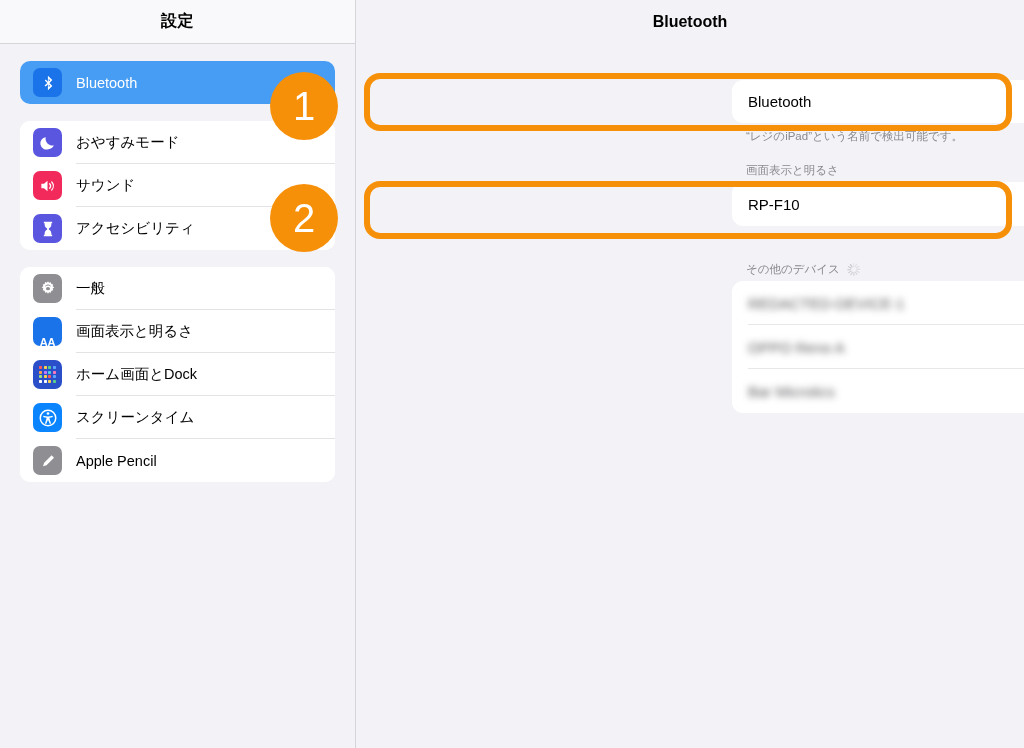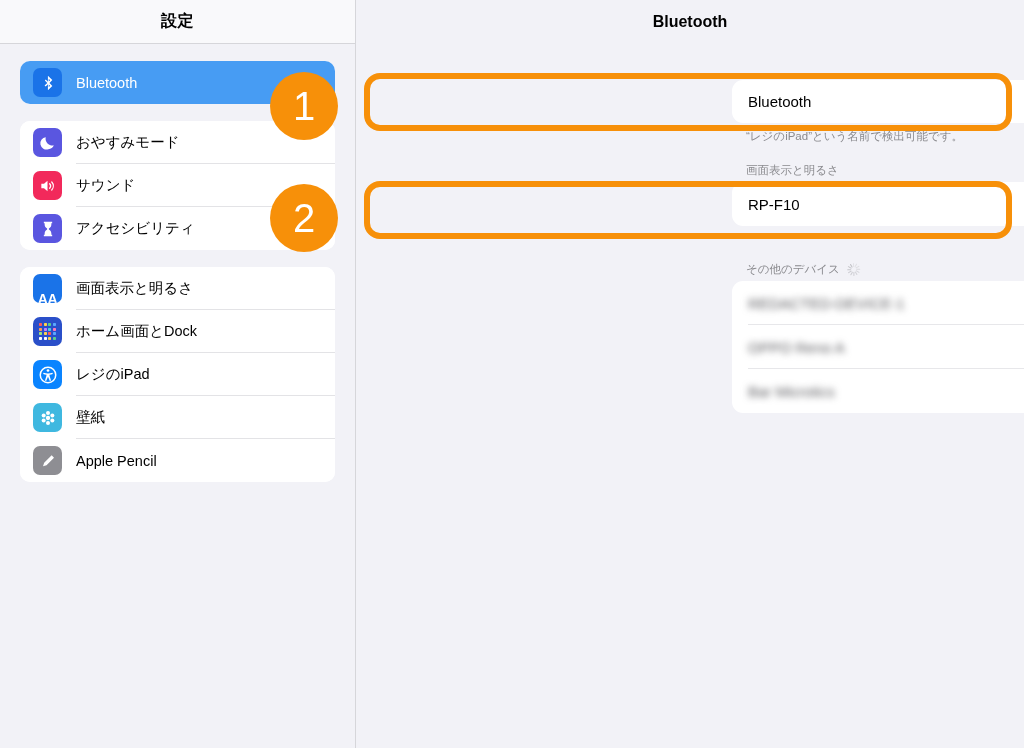--- a/index.html
+++ b/index.html
@@ -209,22 +209,32 @@
             <div class="app-icon" style="background: rgb(90, 86, 224);">
               <svg viewBox="0 0 24 24" width="20" height="20" style="display:block">
                 <path fill="#fff" d="M7 3.4h10v1.8h-1v1.6c0 2-1.3 3.6-2.9 4.6v1.2c1.6 1 2.9 2.6 2.9 4.6v1.6h1v1.8H7v-1.8h1v-1.6c0-2 1.3-3.6 2.9-4.6v-1.2C9.3 10.4 8 8.8 8 6.8V5.2H7V3.4z"></path>
               </svg>
             </div>
             <div class="row-label">アクセシビリティ</div>
           </div>
         </div>
         <div class="group">
           <div class="row">
+            <div class="app-icon" style="background: rgb(142, 142, 147);">
+              <svg viewBox="0 0 24 24" width="20" height="20" style="display:block">
+                <path fill="none" stroke="#fff" stroke-width="1.8" d="M12 8.6a3.4 3.4 0 100 6.8 3.4 3.4 0 000-6.8z"></path>
+                <path fill="#fff" d="M12 2.6l1.3 1.9 2.2-.7.5 2.3 2.3.5-.7 2.2 1.9 1.3-1.9 1.3.7 2.2-2.3.5-.5 2.3-2.2-.7L12 17.6l-1.3-1.9-2.2.7-.5-2.3-2.3-.5.7-2.2L4.5 10l1.9-1.3-.7-2.2 2.3-.5.5-2.3 2.2.7L12 2.6zm0 4a3.4 3.4 0 100 6.8 3.4 3.4 0 000-6.8z"></path>
+              </svg>
+            </div>
+            <div class="row-label">一般</div>
+            <div class="sep"></div>
+          </div>
+          <div class="row">
             <div class="app-icon" style="background: rgb(26, 115, 232);">
-              <span style="font-size:14px;font-weight:600;color:#fff;letter-spacing:-0.3px;font-family:'Liberation Sans',sans-serif;margin-top:20px;">AA</span>
+              <span style="font-size:11px;font-weight:600;color:#fff;letter-spacing:-0.3px;font-family:'Liberation Sans',sans-serif;margin-top:20px;">AA</span>
             </div>
             <div class="row-label">画面表示と明るさ</div>
             <div class="sep"></div>
           </div>
           <div class="row">
             <div class="app-icon" style="background: rgb(42, 79, 201);">
               <span style="display:grid;grid-template-columns:repeat(4,3px);gap:1.6px;">
                 <i style="display:block;width:3px;height:3px;border-radius:0.8px;background:#ff5b5b"></i>
                 <i style="display:block;width:3px;height:3px;border-radius:0.8px;background:#ffd34d"></i>
                 <i style="display:block;width:3px;height:3px;border-radius:0.8px;background:#5bd08a"></i>
@@ -247,38 +257,21 @@
             <div class="sep"></div>
           </div>
           <div class="row">
             <div class="app-icon" style="background: rgb(10, 132, 255);">
               <svg viewBox="0 0 24 24" width="20" height="20" style="display:block">
                 <circle cx="12" cy="12" r="9.3" fill="none" stroke="#fff" stroke-width="1.8"></circle>
                 <circle cx="12" cy="6.6" r="1.6" fill="#fff"></circle>
                 <path fill="#fff" d="M6.6 9.4c1.7.6 3.5.9 5.4.9s3.7-.3 5.4-.9l.4 1.5c-1.3.5-2.7.8-4.1.9l.5 2.4 1.5 4.3-1.5.6-2.2-5-2.2 5-1.5-.6L9.8 14l.5-2.2c-1.4-.1-2.8-.4-4.1-.9l.4-1.5z"></path>
               </svg>
             </div>
-            <div class="row-label">レジのiPad</div>
-            <div class="sep"></div>
-          </div>
-          <div class="row">
-            <div class="app-icon" style="background: rgb(63, 184, 224);">
-              <svg viewBox="0 0 24 24" width="20" height="20" style="display:block">
-                <g fill="#fff">
-                  <circle cx="12" cy="12" r="2.6"></circle>
-                  <circle cx="12" cy="6" r="2.4"></circle>
-                  <circle cx="12" cy="18" r="2.4"></circle>
-                  <circle cx="6.8" cy="9" r="2.4"></circle>
-                  <circle cx="17.2" cy="9" r="2.4"></circle>
-                  <circle cx="6.8" cy="15" r="2.4"></circle>
-                  <circle cx="17.2" cy="15" r="2.4"></circle>
-                </g>
-              </svg>
-            </div>
-            <div class="row-label">壁紙</div>
+            <div class="row-label">スクリーンタイム</div>
             <div class="sep"></div>
           </div>
           <div class="row">
             <div class="app-icon" style="background: rgb(142, 142, 147);">
               <svg viewBox="0 0 24 24" width="20" height="20" style="display:block">
                 <path fill="#fff" d="M6 18.4l1.4-4.2L16.4 5.2l2.8 2.8-9 9-4.2 1.4z"></path>
               </svg>
             </div>
             <div class="row-label">Apple Pencil</div>
           </div>

